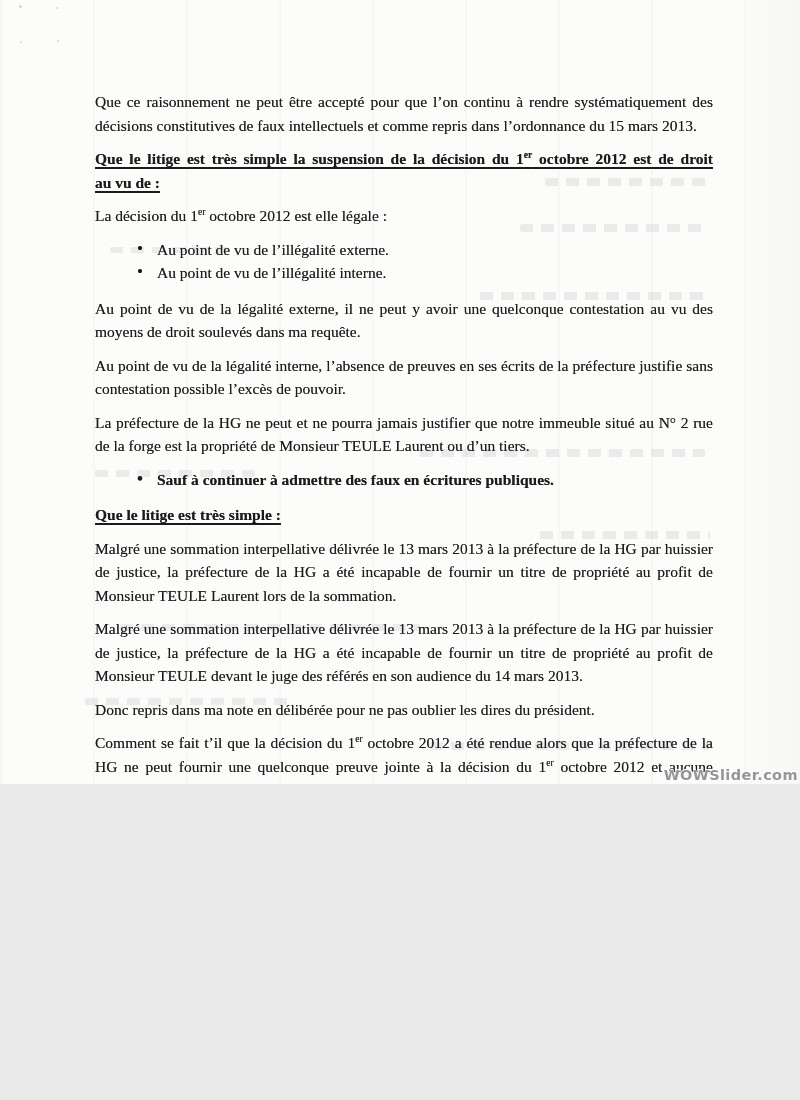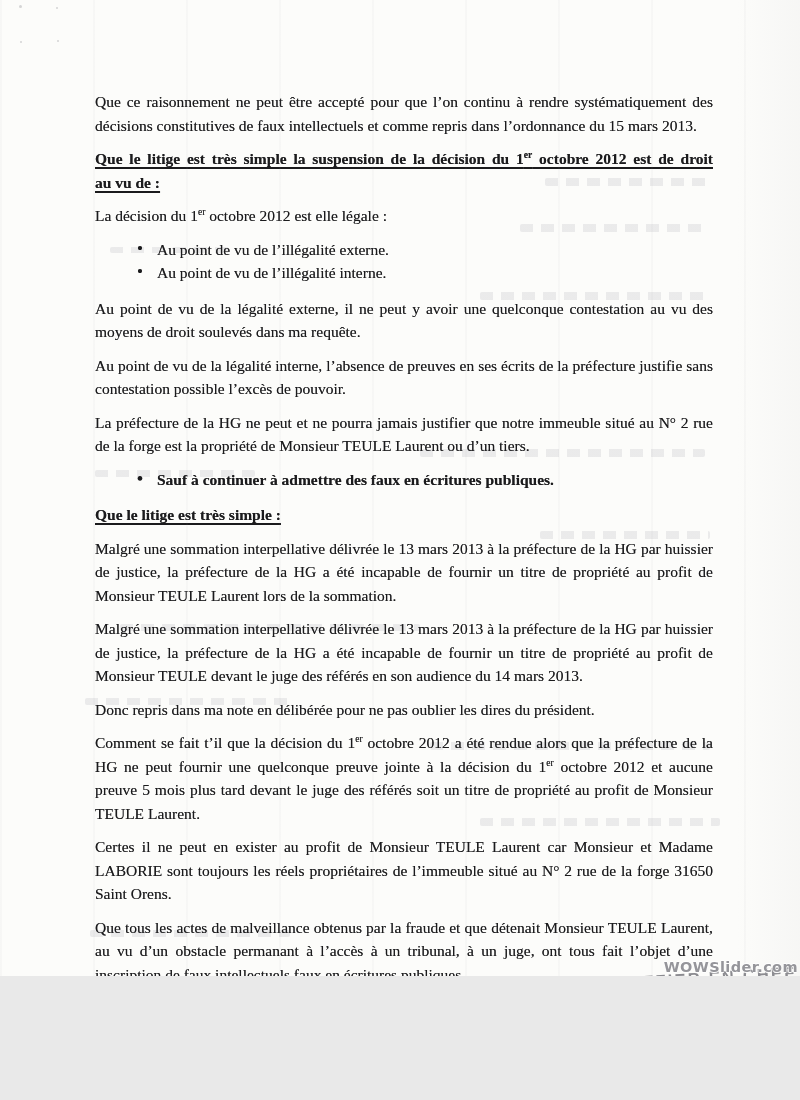--- a/index.html
+++ b/index.html
@@ -1,17 +1,17 @@
 <!DOCTYPE html>
 <html lang="fr"><head>
 <meta charset="utf-8">
 <style>
   html,body{margin:0;padding:0;background:#e9e9e9;}
   .page{
-    position:relative;width:800px;height:976px;margin:0 auto;
+    position:relative;width:800px;height:784px;margin:0 auto;
     background:#fcfcfa;overflow:hidden;
     font-family:"Liberation Serif",serif;color:#1b1b1d;
   }
   
   .page::after{
     content:"";position:absolute;inset:0;z-index:8;pointer-events:none;
     background:
       repeating-linear-gradient(90deg, rgba(150,150,158,0.05) 0 2px, rgba(0,0,0,0) 2px 93px),
       linear-gradient(90deg, rgba(0,0,0,0) 92%, rgba(160,160,165,0.06) 100%);
   }

